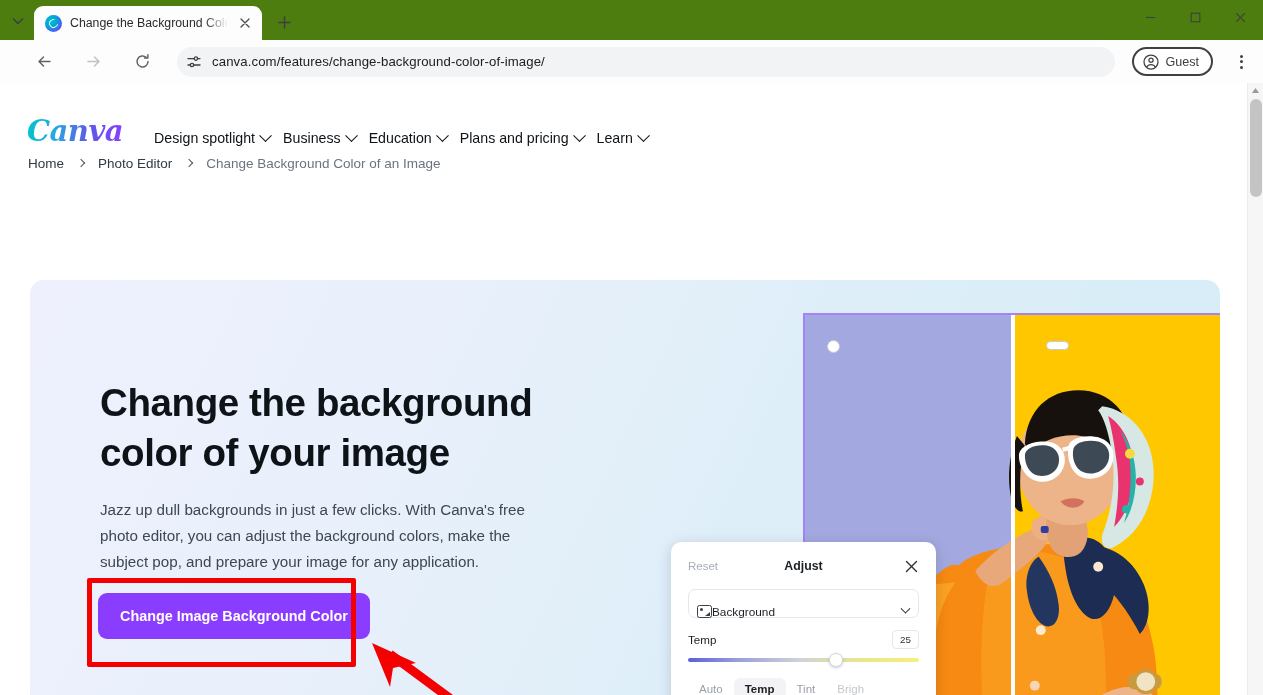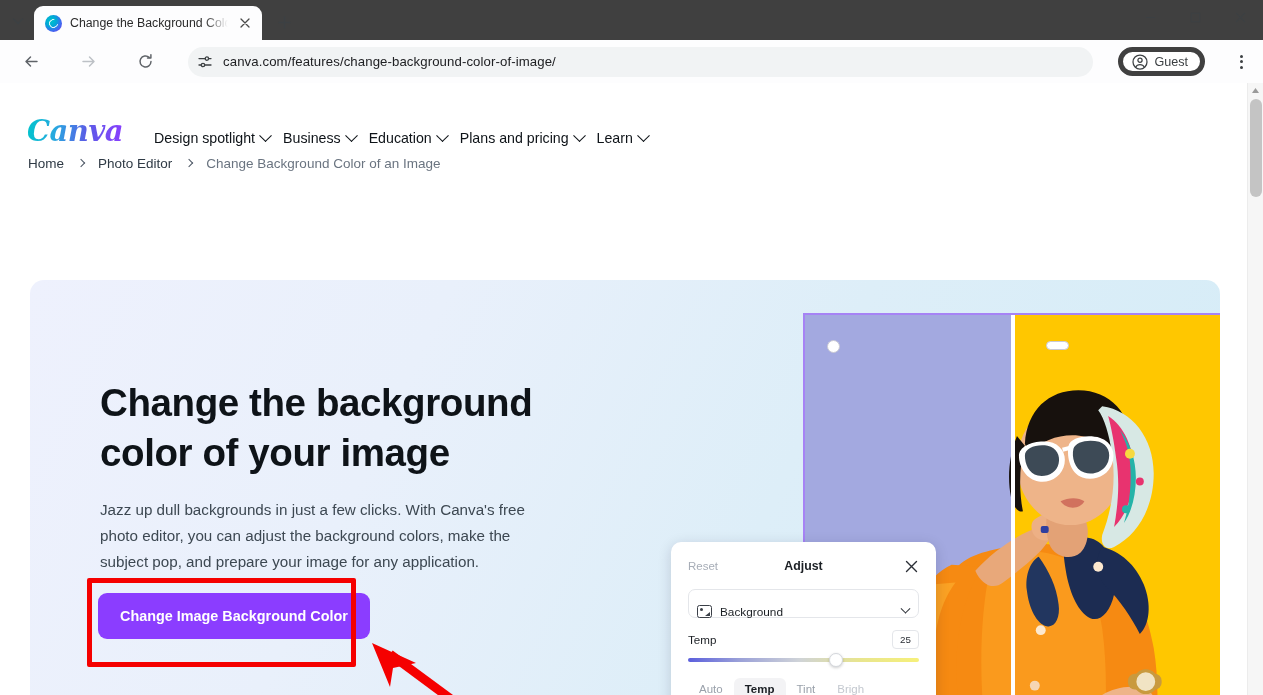--- a/index.html
+++ b/index.html
@@ -13,21 +13,21 @@
   
   .browser {
     width: 1263px; height: 695px;
     position: relative;
     display: flex; flex-direction: column;
     background: #fff;
   }
 
   .tabstrip {
     height: 40px;
-    background: #404040;
+    background: #4d7c0f;
     display: flex; align-items: flex-end;
     position: relative;
     flex: 0 0 40px;
   }
   .tab-listbtn {
     width: 28px; height: 28px;
     margin: 0 2px 5px 4px;
     border-radius: 50%;
     display: flex; align-items: center; justify-content: center;
     color: #3c4043;
@@ -94,22 +94,22 @@
     display: flex; align-items: center; justify-content: center;
     color: #3c4043;
   }
 
   
   .toolbar {
     height: 43px;
     flex: 0 0 43px;
     background: #fdfdfe;
     display: flex; align-items: center;
-    padding: 0 8px 0 11px;
-    gap: 17px;
+    padding: 0 8px 0 24px;
+    gap: 9px;
   }
   .navbtn {
     width: 32px; height: 32px;
     display: flex; align-items: center; justify-content: center;
     border-radius: 50%;
     color: #5f6368;
     margin: 0 4px;
   }
   .navbtn.dim { color: #bdc1c6; }
 
@@ -126,21 +126,21 @@
   .omni-icon { width: 17px; height: 17px; flex:0 0 17px; color:#3c4043; display:flex; align-items:center; }
   .omni-url {
     font-size: 13.2px;
     color: #202124;
     white-space: nowrap; overflow: hidden;
     letter-spacing: .1px;
   }
 
   .guestbtn {
     height: 29px;
-    border: 5px solid #404040;
+    border: 2px solid #404040;
     border-radius: 15px;
     display: flex; align-items: center;
     gap: 6px;
     padding: 0 12px 0 9px;
     color: #3c4043;
     font-size: 12.6px;
     background: #fff;
     margin-right: 2px;
   }
   .kebab {
@@ -353,21 +353,20 @@
     display:flex; align-items:center; justify-content:center;
     z-index: 2;
   }
   .adj-select {
     margin-top: 13px;
     height: 29px;
     border: 1px solid #e4e6ea;
     border-radius: 7px;
     display: flex; align-items: center;
     padding: 16px 9px 0 8px;
-    gap: 8px;
   }
   .adj-select-icon {
     width: 15px; height: 13px;
     border: 1.3px solid #3a3f47;
     border-radius: 2.5px;
     position: relative;
     flex: 0 0 15px;
   }
   .adj-select-icon::before {
     content:""; position:absolute; left:2px; top:1.5px;

